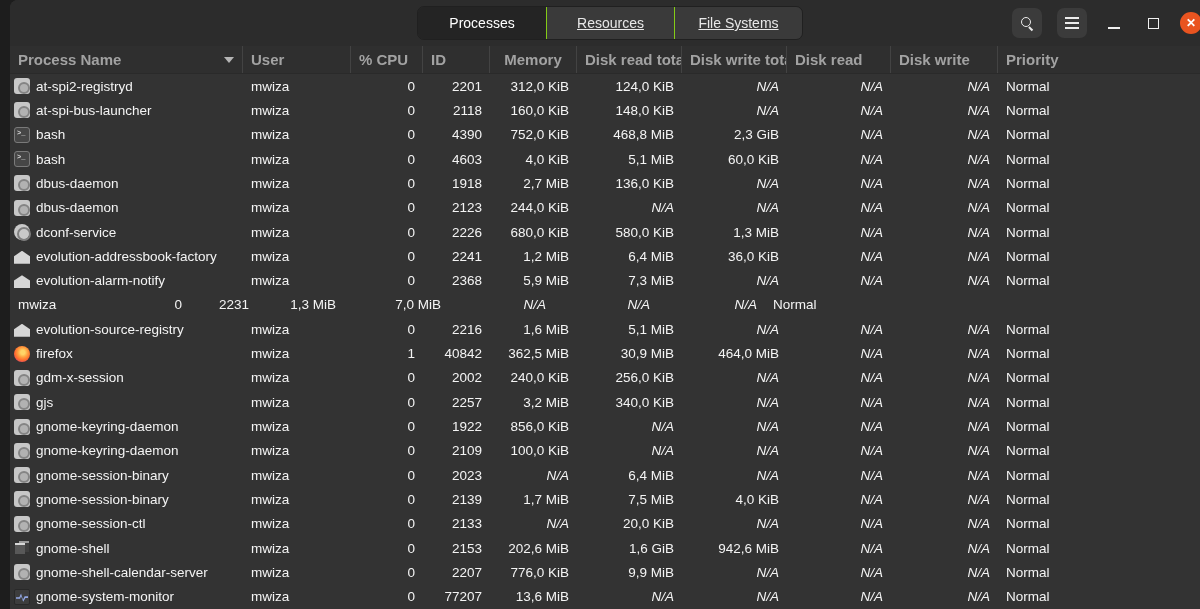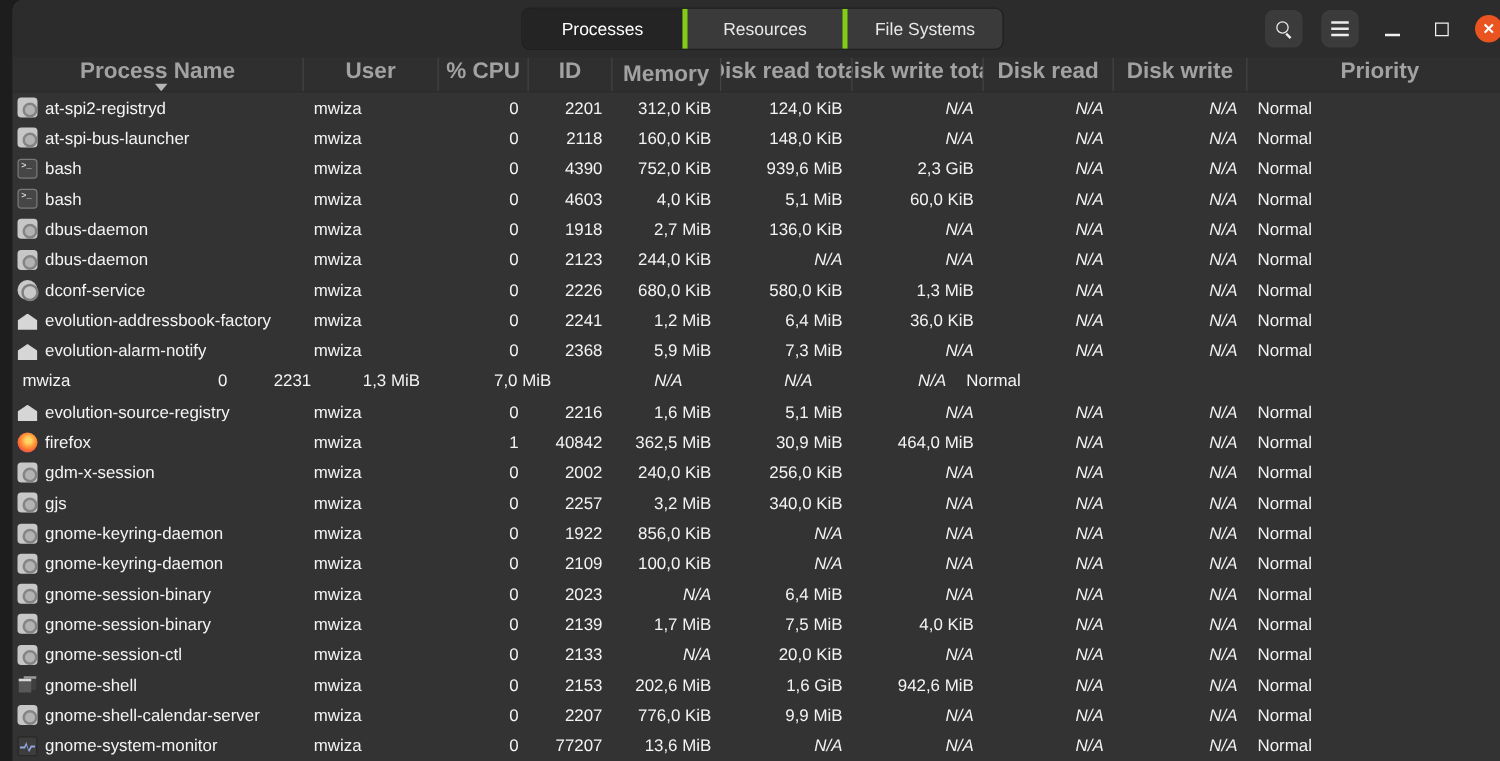--- a/index.html
+++ b/index.html
@@ -7,21 +7,21 @@
               font-family:"Liberation Sans", sans-serif; }
   .window { width:1200px; height:609px; background:#333333; border-radius:8px 8px 0 0;
             overflow:hidden; display:flex; flex-direction:column;margin-left:10px; }
 
   
   .headerbar { position:relative; height:46px; flex:none; background:#2c2c2c; }
   .tab-group { position:absolute; left:50%; top:6px; transform:translateX(-50%);
                display:flex; height:34px; border:1px solid #202020; border-radius:7px; overflow:hidden; }
   .tab { width:128px; display:flex; align-items:center; justify-content:center;
          font-size:14px; color:#e8e8e8; background:#3a3a3a; cursor:default; }
-  .tab + .tab { border-left:4px solid #84cc16; }
+  .tab + .tab { border-left:1px solid #84cc16;text-decoration:underline; }
   .tab.active { background:#242424; color:#ffffff; }
 
   .win-controls { position:absolute; right:8px; top:0; height:46px;
                   display:flex; align-items:center; gap:15px; }
   .icon-btn { width:30px; height:30px; border-radius:7px; background:#3b3b3b;
               display:flex; align-items:center; justify-content:center; }
   .glyph-btn { width:24px; height:30px; display:flex; align-items:center; justify-content:center; }
 
   .search-glyph { position:relative; width:14px; height:14px; }
   .search-glyph::before { content:""; position:absolute; left:1px; top:1px; width:8px; height:8px;
@@ -30,22 +30,22 @@
                          background:#ececec; transform:rotate(45deg); transform-origin:left center; }
   .menu-glyph { width:14px; height:12px; border-top:2px solid #ececec; border-bottom:2px solid #ececec;
                 background:linear-gradient(#ececec,#ececec) center/14px 2px no-repeat; }
   .min-glyph { width:12px; height:2px; background:#f0f0f0; margin-top:10px; }
   .max-glyph { width:11px; height:11px; border:1.6px solid #f0f0f0; }
   .close-btn { width:22px; height:22px; border-radius:50%; background:#e95420; color:#ffffff;
                font-size:12px; line-height:22px; text-align:center; font-weight:bold; }
 
   
   .theader { height:28px; flex:none; display:flex; background:#2f2f2f; border-bottom:1px solid #2a2a2a; }
-  .hcell { display:flex; align-items:center; padding:0 8px; font-size:18px; font-weight:bold;
-           color:#a2a2a2; white-space:nowrap; overflow:hidden; border-right:1px solid #434343;flex-direction:column; }
+  .hcell { display:flex; align-items:center; padding:0 8px; font-size:15px; font-weight:bold;
+           color:#a2a2a2; white-space:nowrap; overflow:hidden; border-right:1px solid #434343; }
   .hcell:last-child { border-right:none; }
   .hcell.col-name { justify-content:space-between; }
   .sort-arrow { width:0; height:0; border-left:5px solid transparent; border-right:5px solid transparent;
                 border-top:6px solid #b5b5b5; flex:none; margin-left:6px; }
 
   
   .tbody { flex:1; display:flex; flex-direction:column; overflow:hidden; background:#333333; }
   .row { height:24.32px; flex:none; display:flex; align-items:flex-start; }
   .cell { height:100%; display:flex; align-items:center; padding:0 8px; font-size:13.5px;
           color:#f4f4f4; white-space:nowrap; overflow:hidden; }
@@ -177,21 +177,21 @@
       </div>
       <div class="row">
         <div class="cell col-name">
           <span class="picon icon-terminal"></span>
           <span class="pname">bash</span>
         </div>
         <div class="cell col-user">mwiza</div>
         <div class="cell col-cpu num">0</div>
         <div class="cell col-id num">4390</div>
         <div class="cell col-memory num">752,0 KiB</div>
-        <div class="cell col-disk_read_total num">939,6 MiB</div>
+        <div class="cell col-disk_read_total num">468,8 MiB</div>
         <div class="cell col-disk_write_total num">2,3 GiB</div>
         <div class="cell col-disk_read num na">N/A</div>
         <div class="cell col-disk_write num na">N/A</div>
         <div class="cell col-priority">Normal</div>
       </div>
       <div class="row">
         <div class="cell col-name">
           <span class="picon icon-terminal"></span>
           <span class="pname">bash</span>
         </div>

